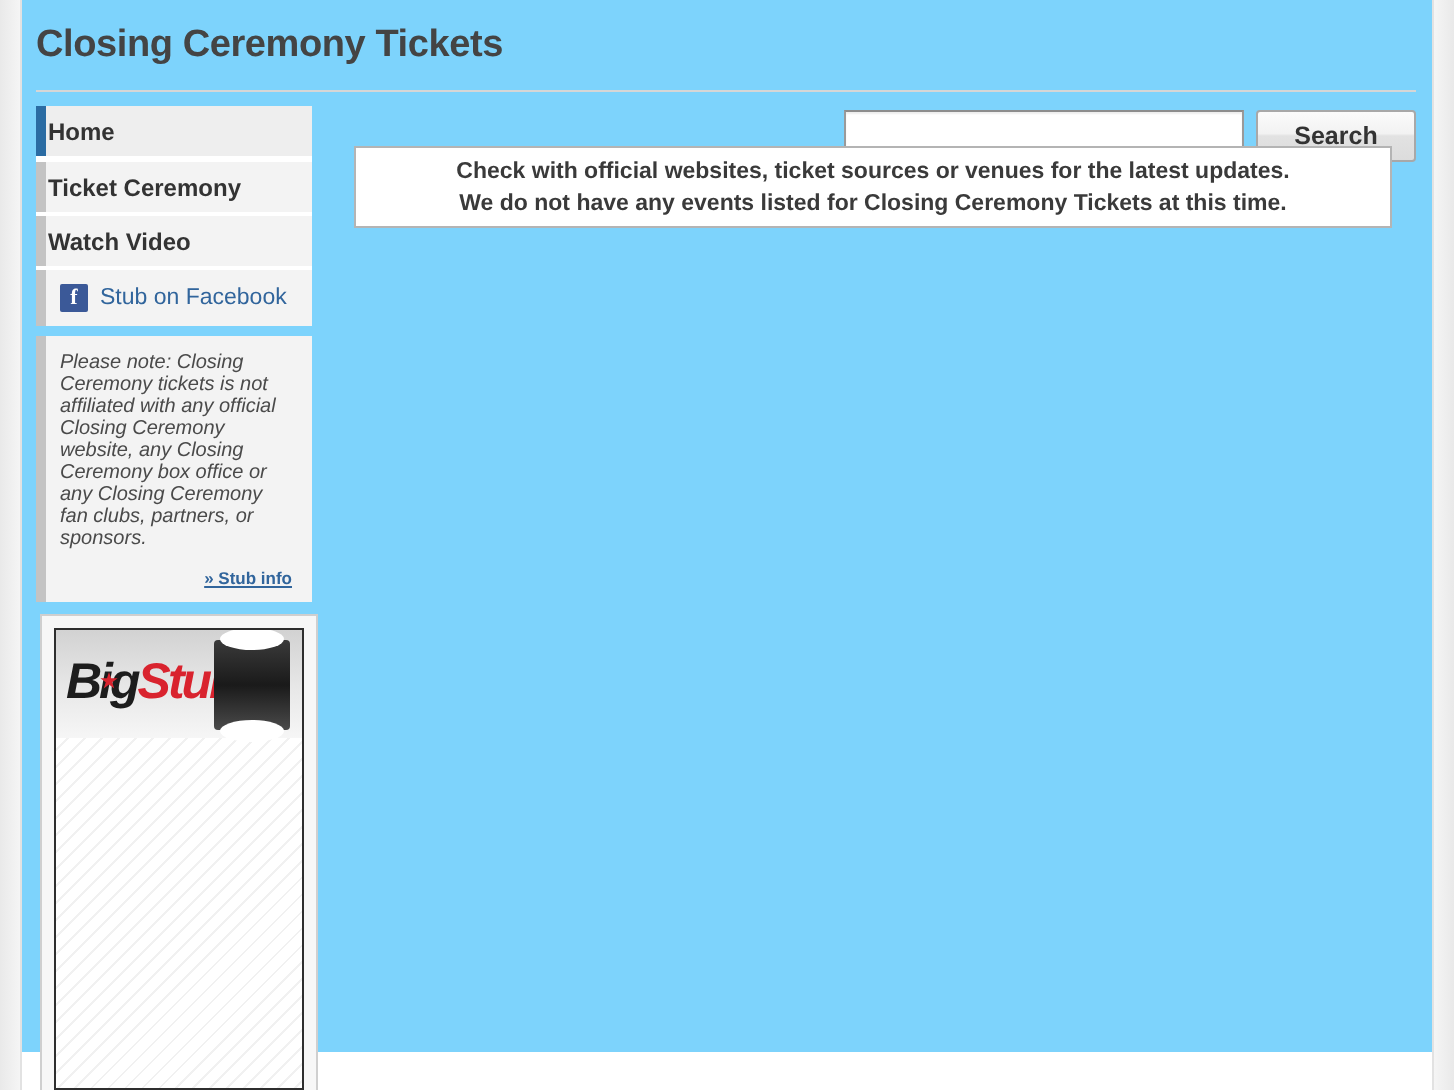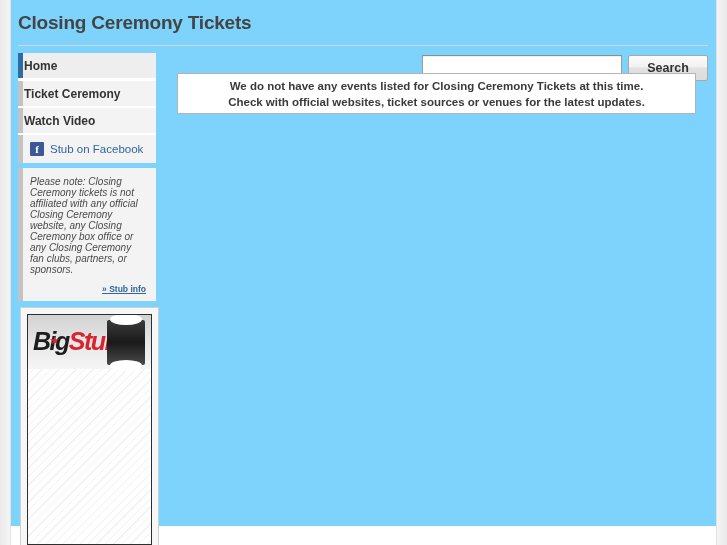--- a/index.html
+++ b/index.html
@@ -343,17 +343,17 @@
       <div class="ad-logo-band"></div>
       <div class="ad-logo">
         <span class="logo-star"></span>
         <span class="logo-big">Big</span><span class="logo-stub">Stub</span>
       </div>
       <div class="ticket-glyph"></div>
     </div>
   </div>
 
   <div class="notice">
+    <div class="notice-line">Check with official websites, ticket sources or venues for the latest updates.</div>
     <div class="notice-line">We do not have any events listed for Closing Ceremony Tickets at this time.</div>
-    <div class="notice-line">Check with official websites, ticket sources or venues for the latest updates.</div>
   </div>
 
 </div>
 
 </body></html>

